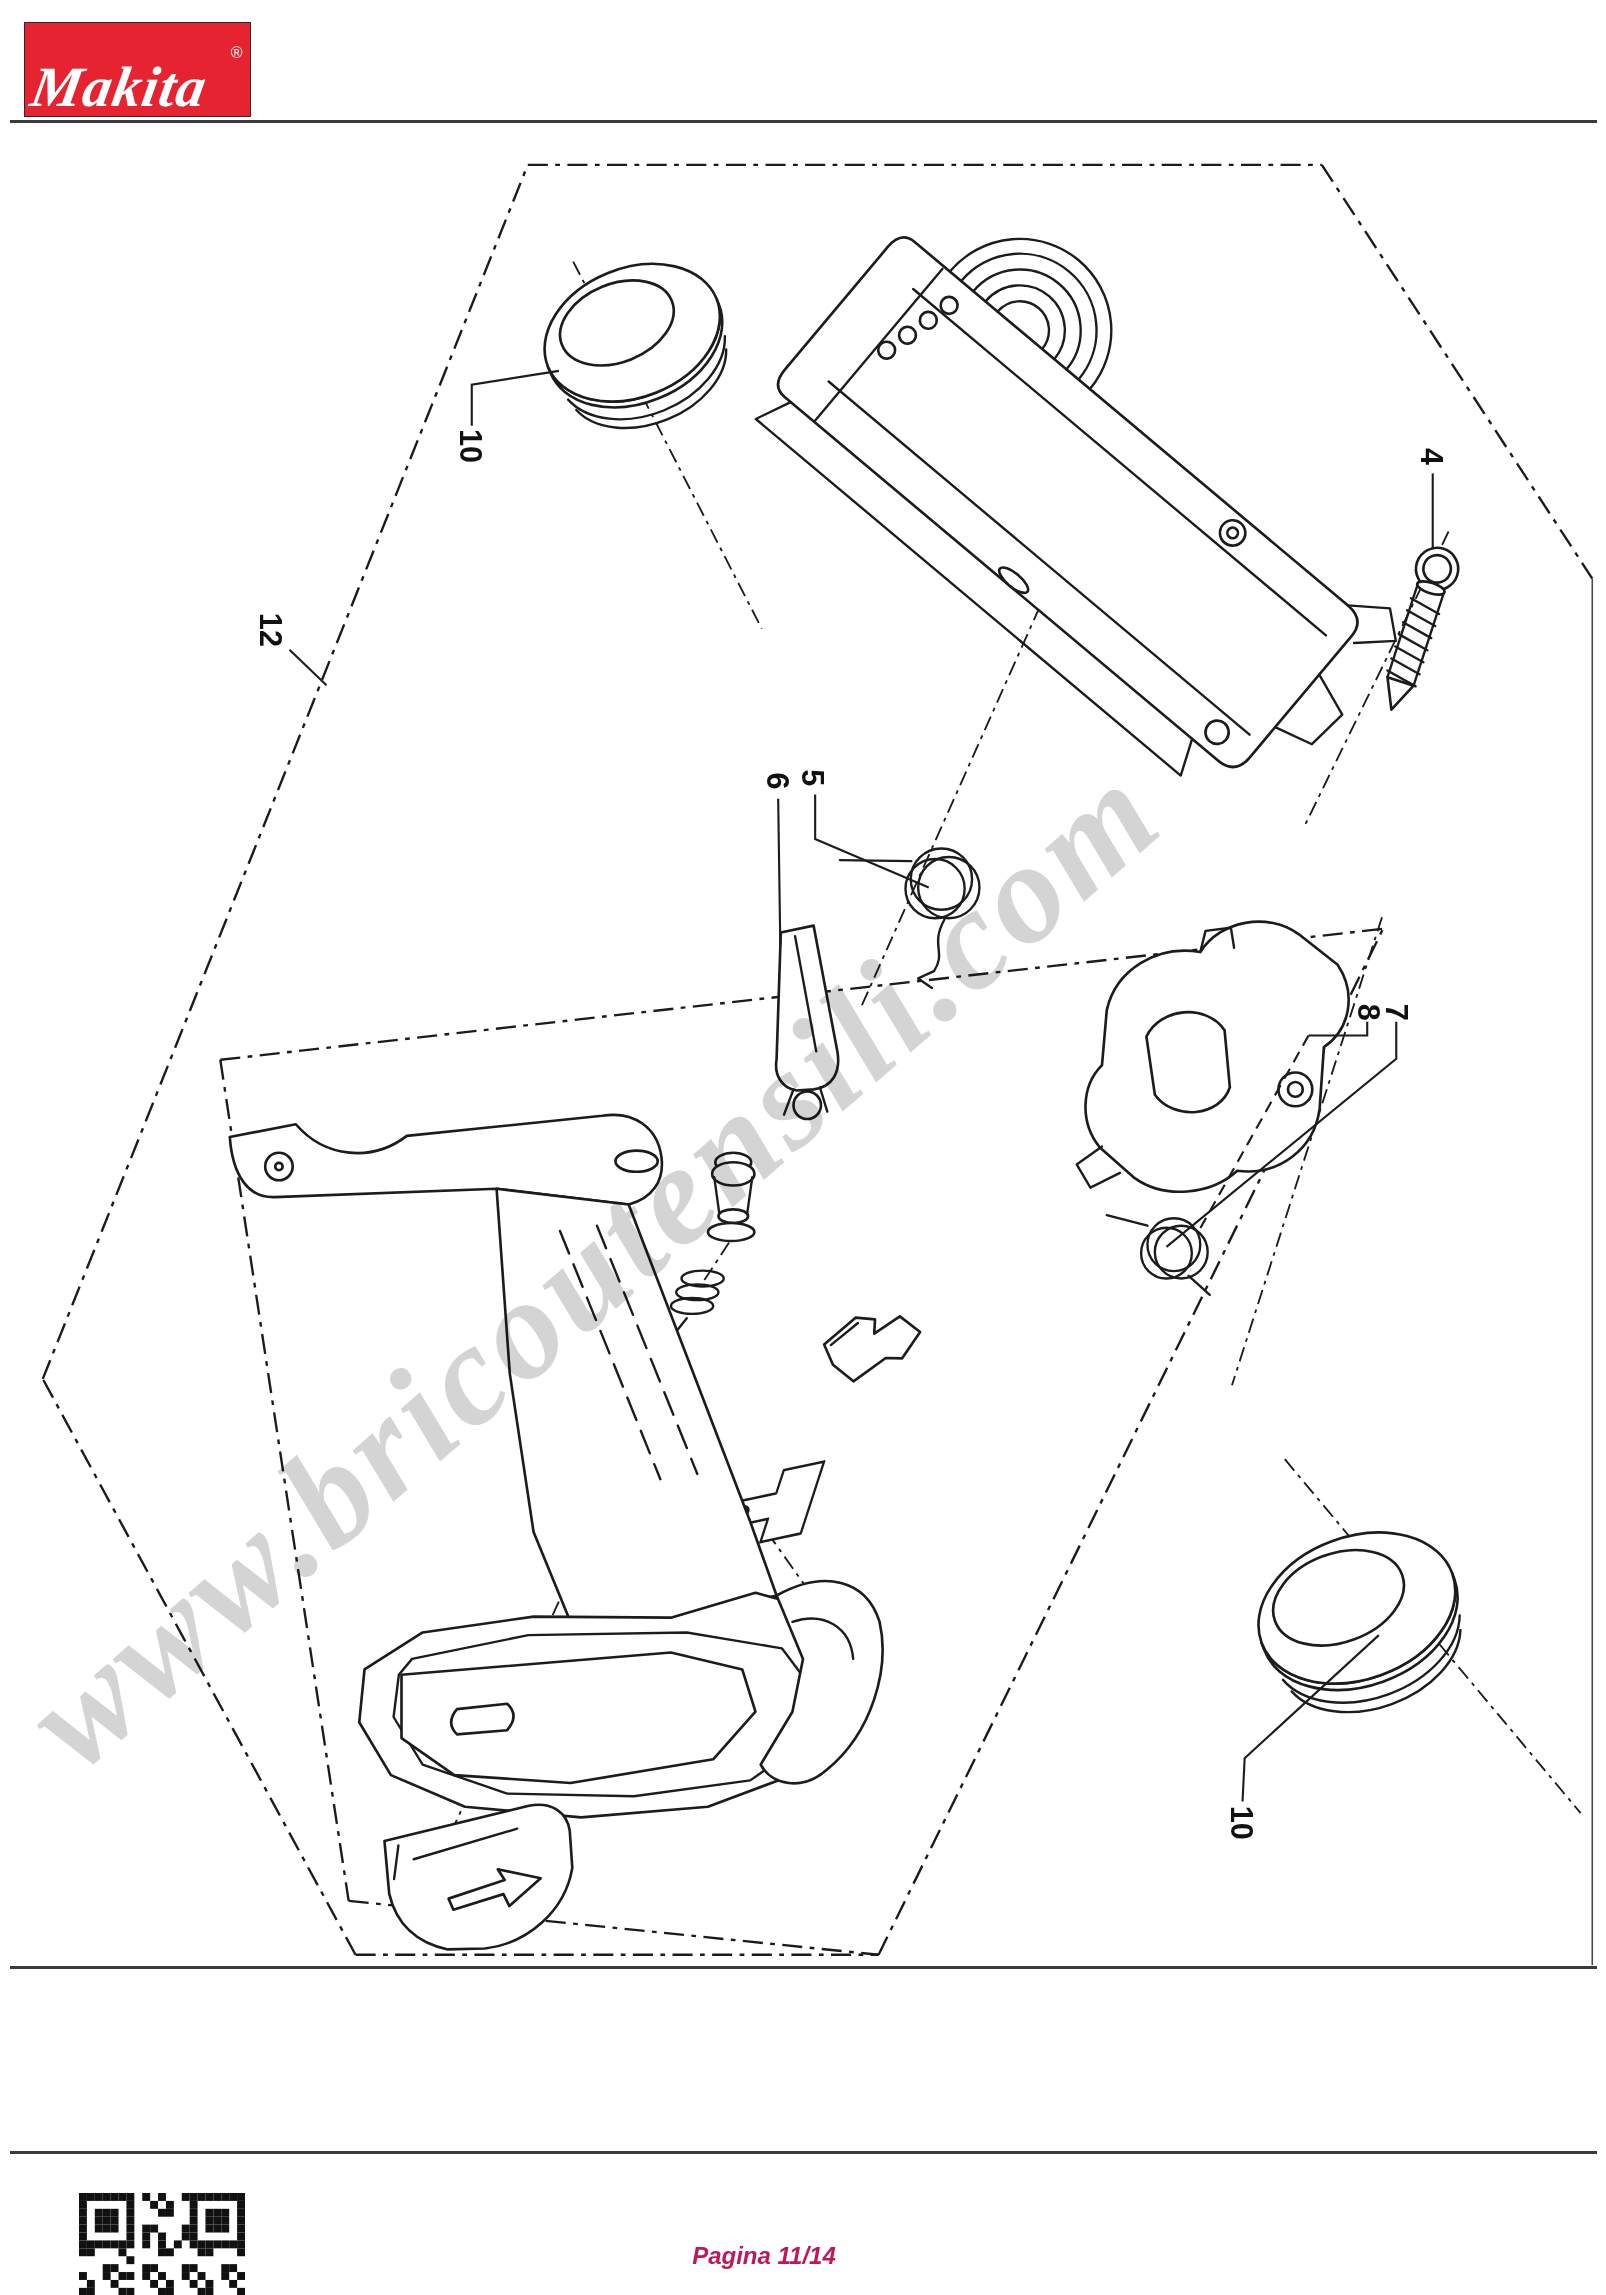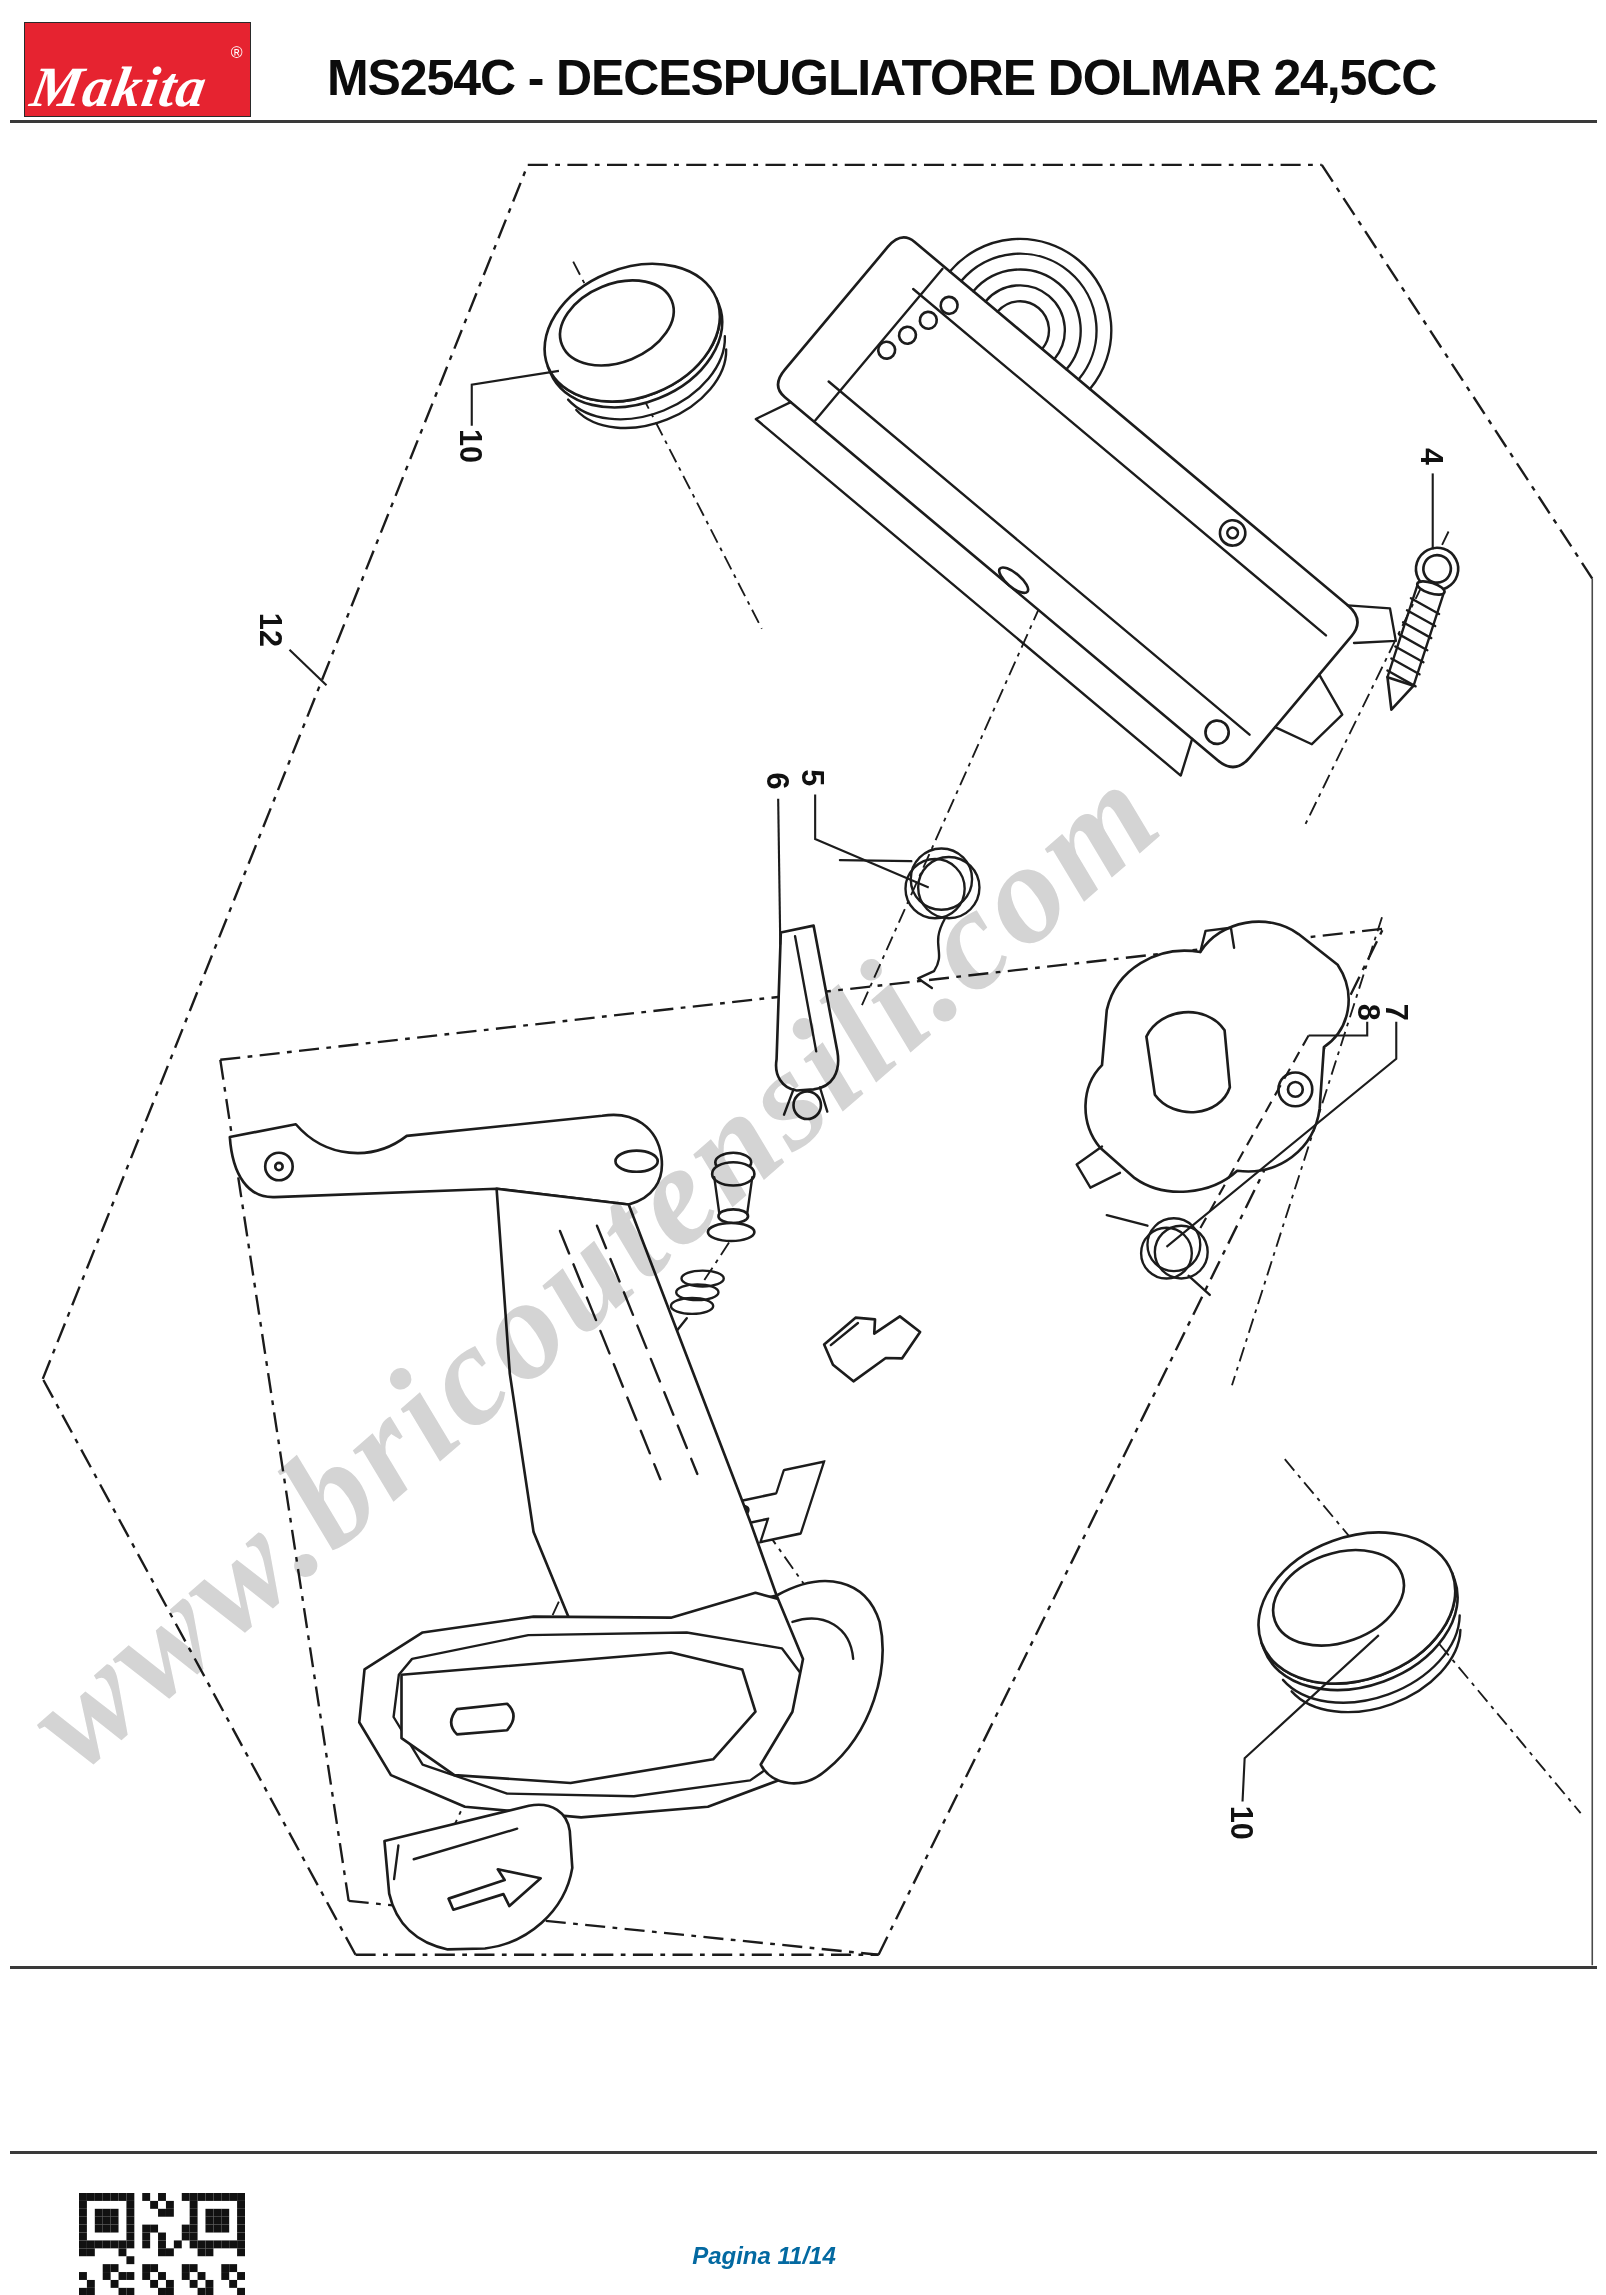--- a/index.html
+++ b/index.html
@@ -41,34 +41,33 @@
   .leader{fill:none;stroke:#1c1c1c;stroke-width:4;}
   .leaderdash{fill:none;stroke:#1c1c1c;stroke-width:4;stroke-dasharray:22 14;}
   .plabel{font-family:"Liberation Sans",sans-serif;font-size:58px;font-weight:bold;fill:#111;}
   #watermark-text{
     font-family:"Liberation Serif",serif;font-weight:bold;font-style:italic;
     font-size:270px;letter-spacing:10px;fill:#c9c9c9;opacity:.8;mix-blend-mode:multiply;
   }
   
   #footer-page{
     position:absolute;left:653px;top:2242px;width:222px;text-align:center;
-    font-size:24px;font-weight:bold;font-style:italic;color:#0369a1;
+    font-size:24px;font-weight:bold;font-style:italic;color:#be185d;
   }
   #qr{position:absolute;left:79px;top:2193px;}
 </style>
 <title>MS254C - DECESPUGLIATORE DOLMAR 24,5CC</title></head>
 <body>
 
 <div id="page">
 
   <div id="logo-box">
     <span id="logo-text">Makita</span>
     <span id="logo-reg">®</span>
   </div>
-  <div id="page-title">MS254C - DECESPUGLIATORE DOLMAR 24,5CC</div>
   <div class="hrule" id="rule-top"></div>
   <div class="hrule" id="rule-mid"></div>
   <div class="hrule" id="rule-bottom"></div>
 
   <svg id="art" width="1606" height="2295" viewBox="0 0 3040 4344">
 
     <g>
       <path class="bound" d="M999,312 L2502,312"></path>
       <path class="bound" d="M2502,312 L3014,1095"></path>
       <path d="M3014,1095 L3014,3720" fill="none" stroke="#4a4a4a" stroke-width="3"></path>

